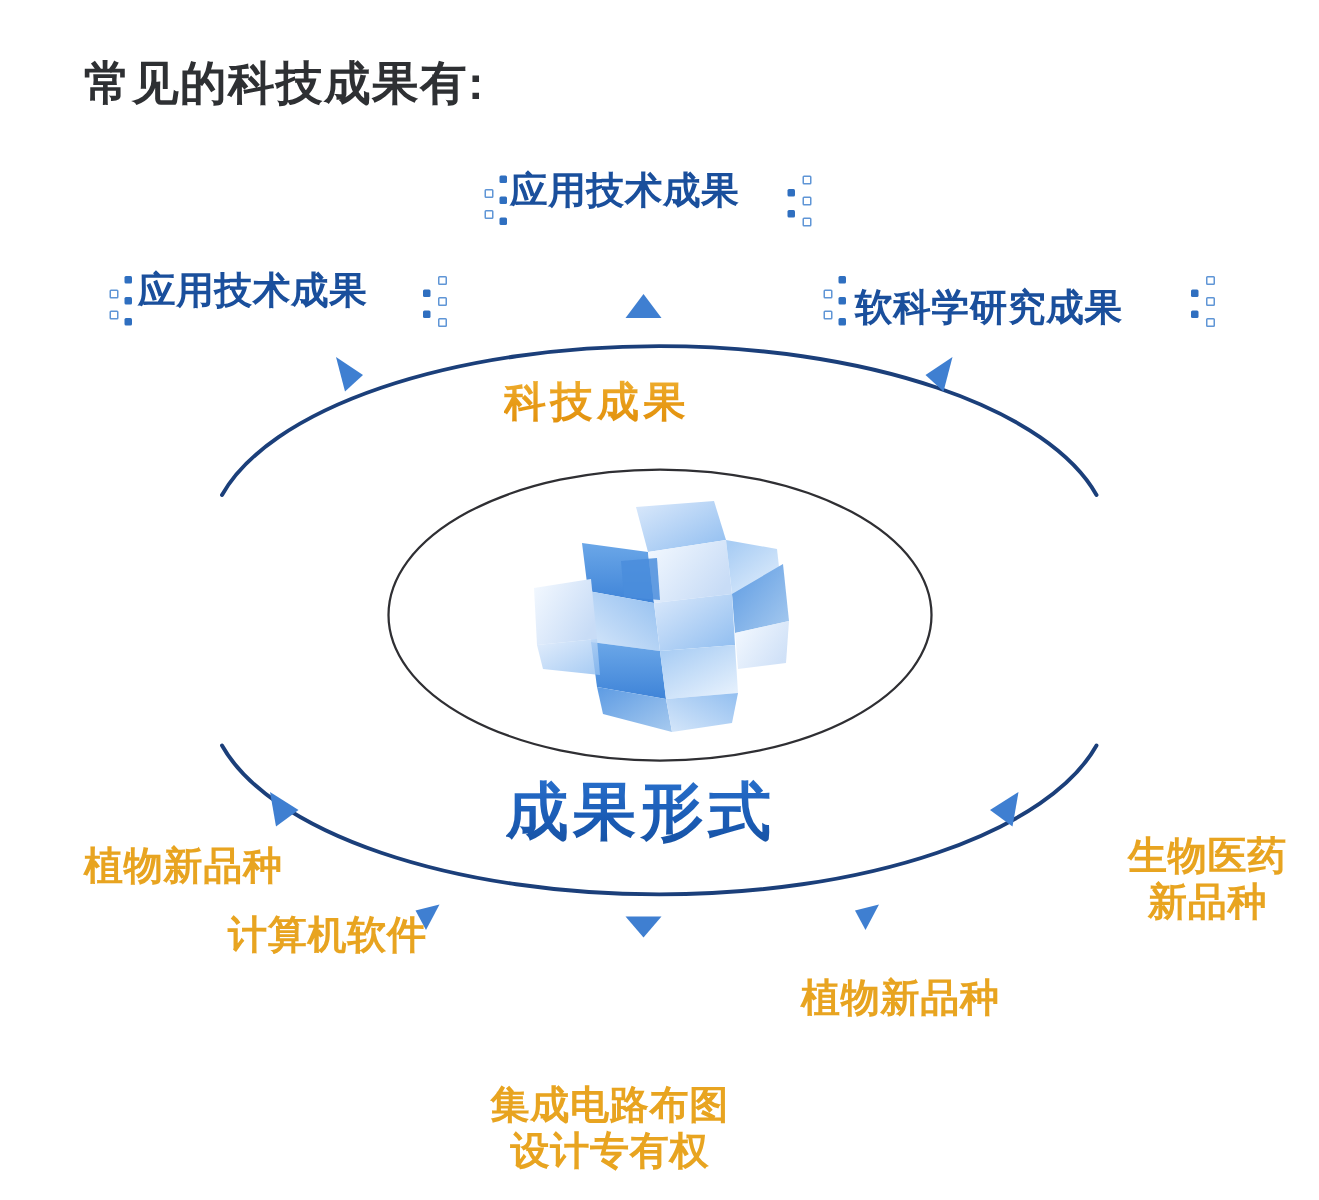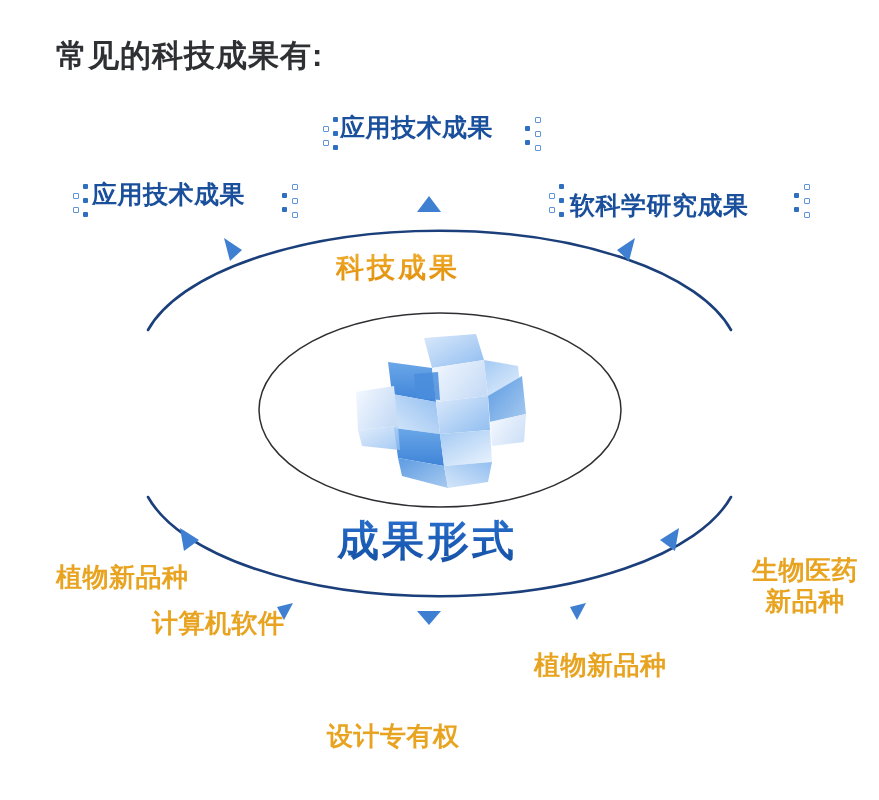--- a/index.html
+++ b/index.html
@@ -279,16 +279,17 @@
 
   <div class="label label-orange lbl-software">
     <div>计算机软件</div>
   </div>
 
   <div class="label label-orange lbl-plant">
     <div>植物新品种</div>
   </div>
 
   <div class="label label-orange lbl-circuit">
+    <div>集成电路布图</div>
     <div>设计专有权</div>
   </div>
 
 </div>
 
 </body></html>

